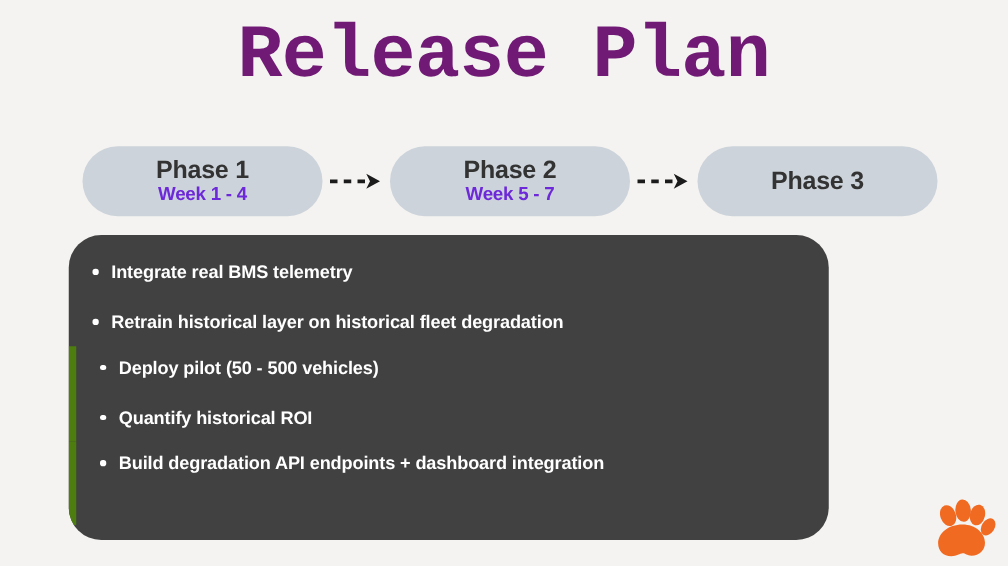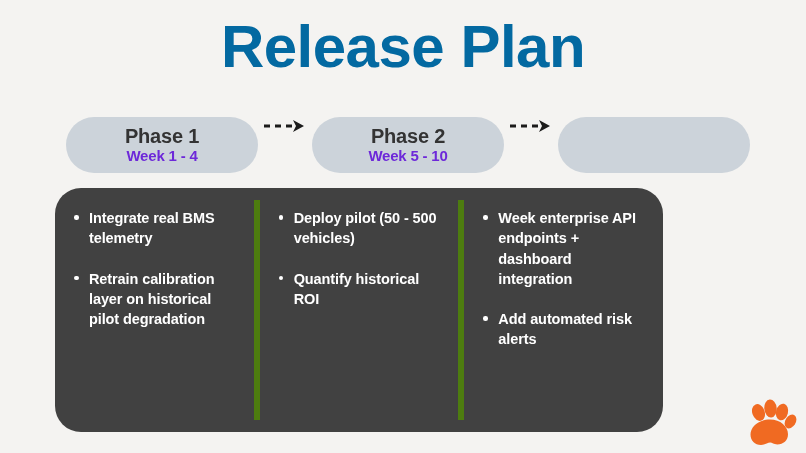--- a/index.html
+++ b/index.html
@@ -21,37 +21,37 @@
     background: #f4f3f1;
   }
 
   
   .title {
     position: absolute;
     top: 12px;
     left: 0;
     width: 806px;
     text-align: center;
-    font-family: Liberation Sans, sans-serif;
+    font-family: Liberation Mono, monospace;
     font-weight: 700;
     font-size: 60px;
     letter-spacing: -0.5px;
-    color: #0369a1;
+    color: #701a75;
     line-height: 1.15;
   }
 
   
   .phase-row {
     position: absolute;
     top: 117px;
     left: 66px;
     width: 684px;
     height: 56px;
     display: flex;
-    align-items: flex-start;
+    align-items: center;
   }
 
   .phase-pill {
     height: 56px;
     border-radius: 28px;
     background: #ccd3da;
     display: flex;
     flex-direction: column;
     align-items: center;
     justify-content: center;
@@ -92,20 +92,21 @@
     left: 55px;
     top: 188px;
     width: 608px;
     height: 244px;
     background: #414141;
     border-radius: 26px;
     display: flex;
     box-sizing: border-box;
     padding: 12px 0 12px 0;
     overflow: hidden;
+    flex-direction: column;
   }
 
   .col {
     flex: 1 1 0;
     box-sizing: border-box;
     padding: 8px 16px 8px 18px;
     position: relative;
   }
   .col + .col { border-left: 6px solid #4d7c0f; }
 
@@ -166,57 +167,57 @@
       <span>
         <svg width="44" height="16" viewBox="0 0 44 16">
           <line x1="1" y1="8" x2="31" y2="8" stroke="#1b1b1b" stroke-width="3" stroke-dasharray="6 5" stroke-linecap="butt"></line>
           <path d="M30 2 L41 8 L30 14 L33 8 Z" fill="#1b1b1b"></path>
         </svg>
       </span>
     </div>
 
     <div class="phase-pill">
       <div class="phase-name">Phase 2</div>
-      <div class="phase-weeks">Week 5 - 10</div>
+      <div class="phase-weeks">Week 5 - 7</div>
     </div>
 
     <div class="connector">
       <span>
         <svg width="44" height="16" viewBox="0 0 44 16">
           <line x1="1" y1="8" x2="31" y2="8" stroke="#1b1b1b" stroke-width="3" stroke-dasharray="6 5" stroke-linecap="butt"></line>
           <path d="M30 2 L41 8 L30 14 L33 8 Z" fill="#1b1b1b"></path>
         </svg>
       </span>
     </div>
 
     <div class="phase-pill">
+      <div class="phase-name">Phase 3</div>
     </div>
 
   </div>
 
   <div class="panel">
 
     <div class="col">
       <ul>
         <li>Integrate real BMS telemetry</li>
-        <li>Retrain calibration layer on historical pilot degradation</li>
+        <li>Retrain historical layer on historical fleet degradation</li>
       </ul>
     </div>
 
     <div class="col">
       <ul>
         <li>Deploy pilot (50 - 500 vehicles)</li>
         <li>Quantify historical ROI</li>
       </ul>
     </div>
 
     <div class="col">
       <ul>
-        <li>Week enterprise API endpoints + dashboard integration</li>
-        <li>Add automated risk alerts</li>
+        <li>Build degradation API endpoints + dashboard integration</li>
       </ul>
     </div>
 
   </div>
 
   <div class="logo">
     <span>
       <svg width="56" height="48" viewBox="0 0 56 48">
         <g fill="#f06a22">
 

